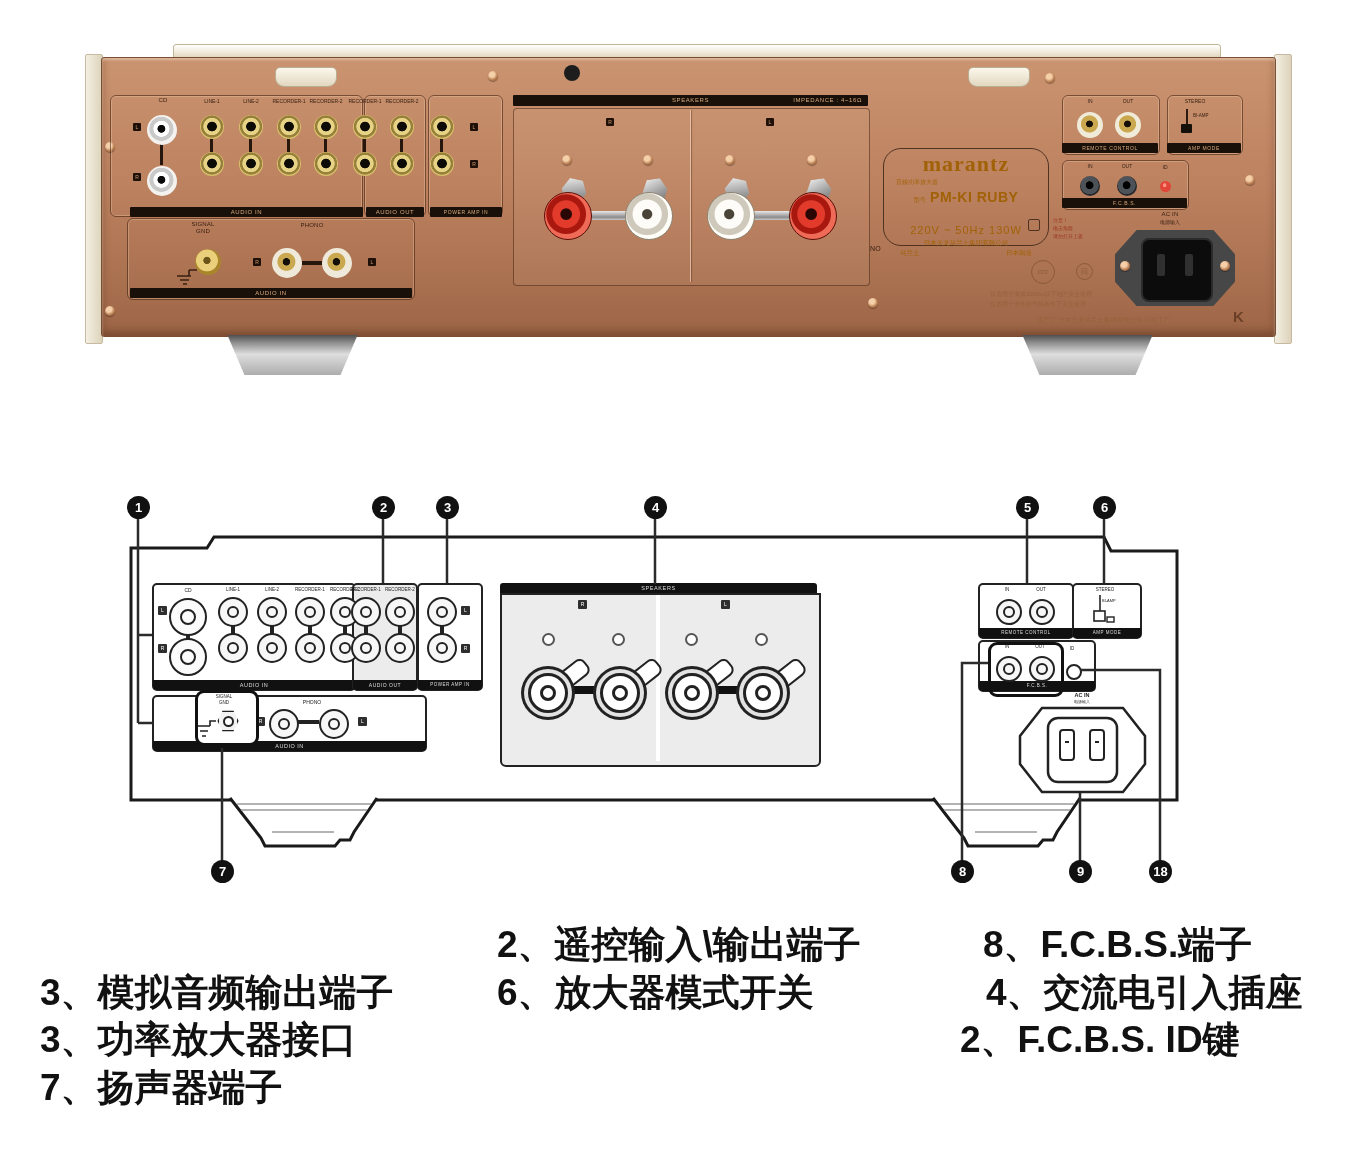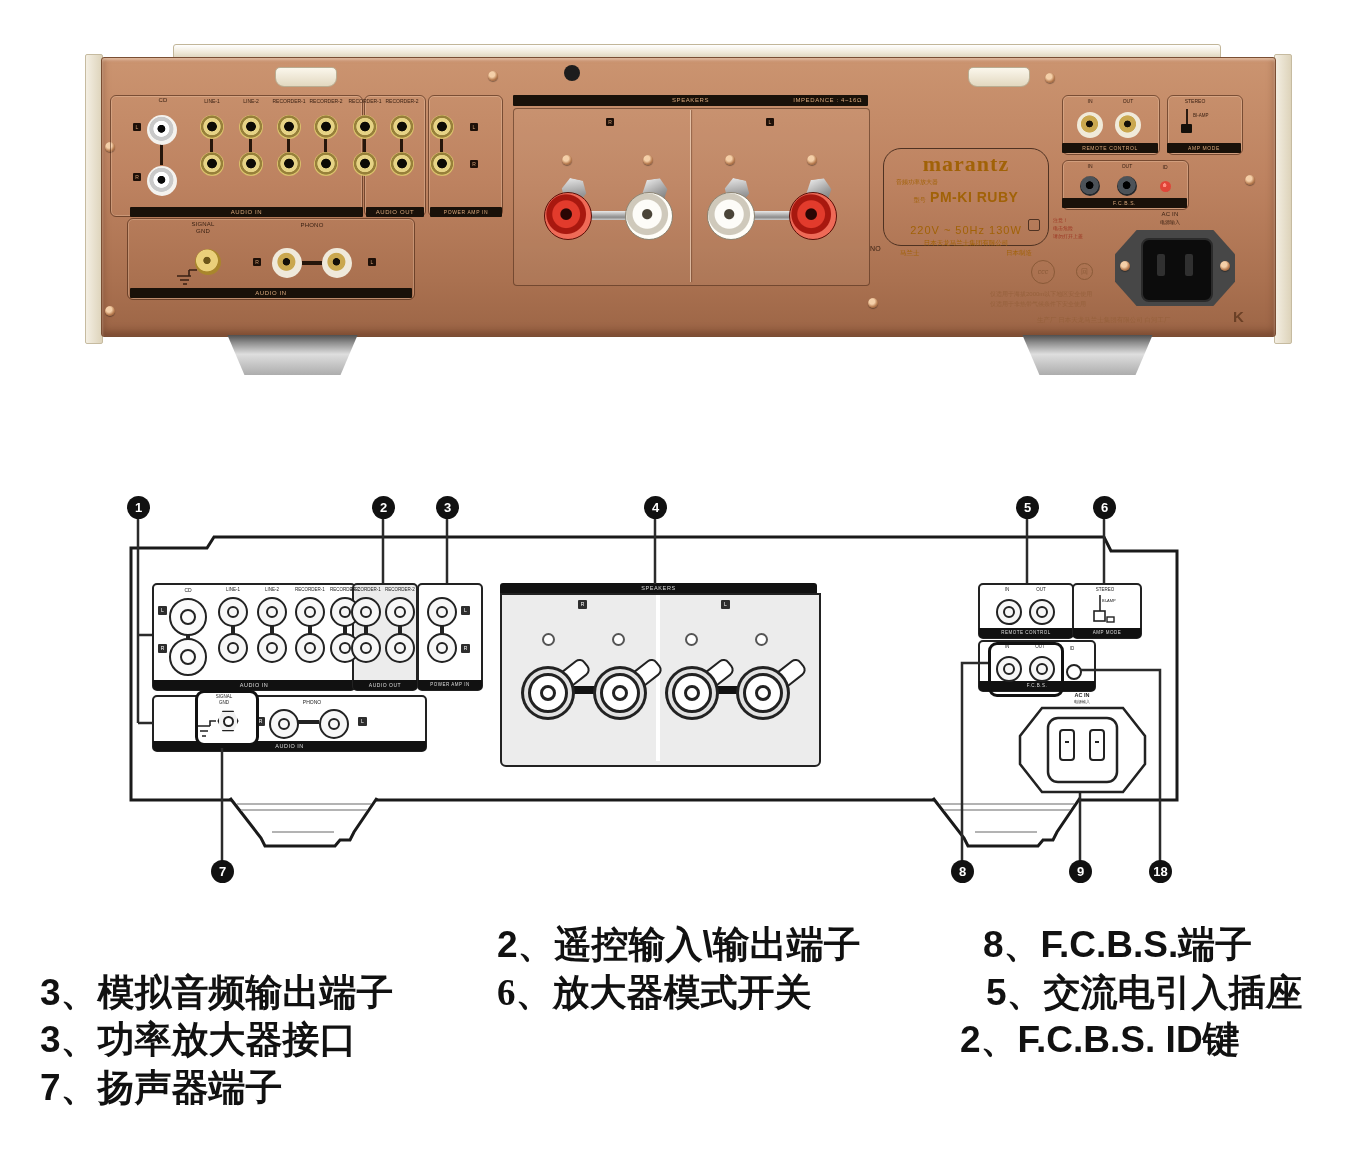--- a/index.html
+++ b/index.html
@@ -407,18 +407,18 @@
     <div class="ab callout" style="left:101px;top:380px;">7</div>
     <div class="ab callout" style="left:841px;top:380px;">8</div>
     <div class="ab callout" style="left:959px;top:380px;">9</div>
     <div class="ab callout" style="left:1039px;top:380px;">18</div>
   </div>
 
   <div class="ab legend-item" style="left:40px;top:968px;">3、模拟音频输出端子</div>
   <div class="ab legend-item" style="left:40px;top:1015px;">3、功率放大器接口</div>
   <div class="ab legend-item" style="left:40px;top:1063px;">7、扬声器端子</div>
   <div class="ab legend-item" style="left:497px;top:920px;">2、遥控输入\输出端子</div>
-  <div class="ab legend-item" style="left:497px;top:968px;font-family:Liberation Serif, serif;">6、放大器模式开关</div>
+  <div class="ab legend-item" style="left:497px;top:968px;">6、放大器模式开关</div>
   <div class="ab legend-item" style="left:983px;top:920px;">8、F.C.B.S.端子</div>
-  <div class="ab legend-item" style="left:986px;top:968px;">5、交流电引入插座</div>
+  <div class="ab legend-item" style="left:986px;top:968px;">4、交流电引入插座</div>
   <div class="ab legend-item" style="left:960px;top:1015px;">2、F.C.B.S. ID键</div>
 
 </div>
 
 </body></html>

